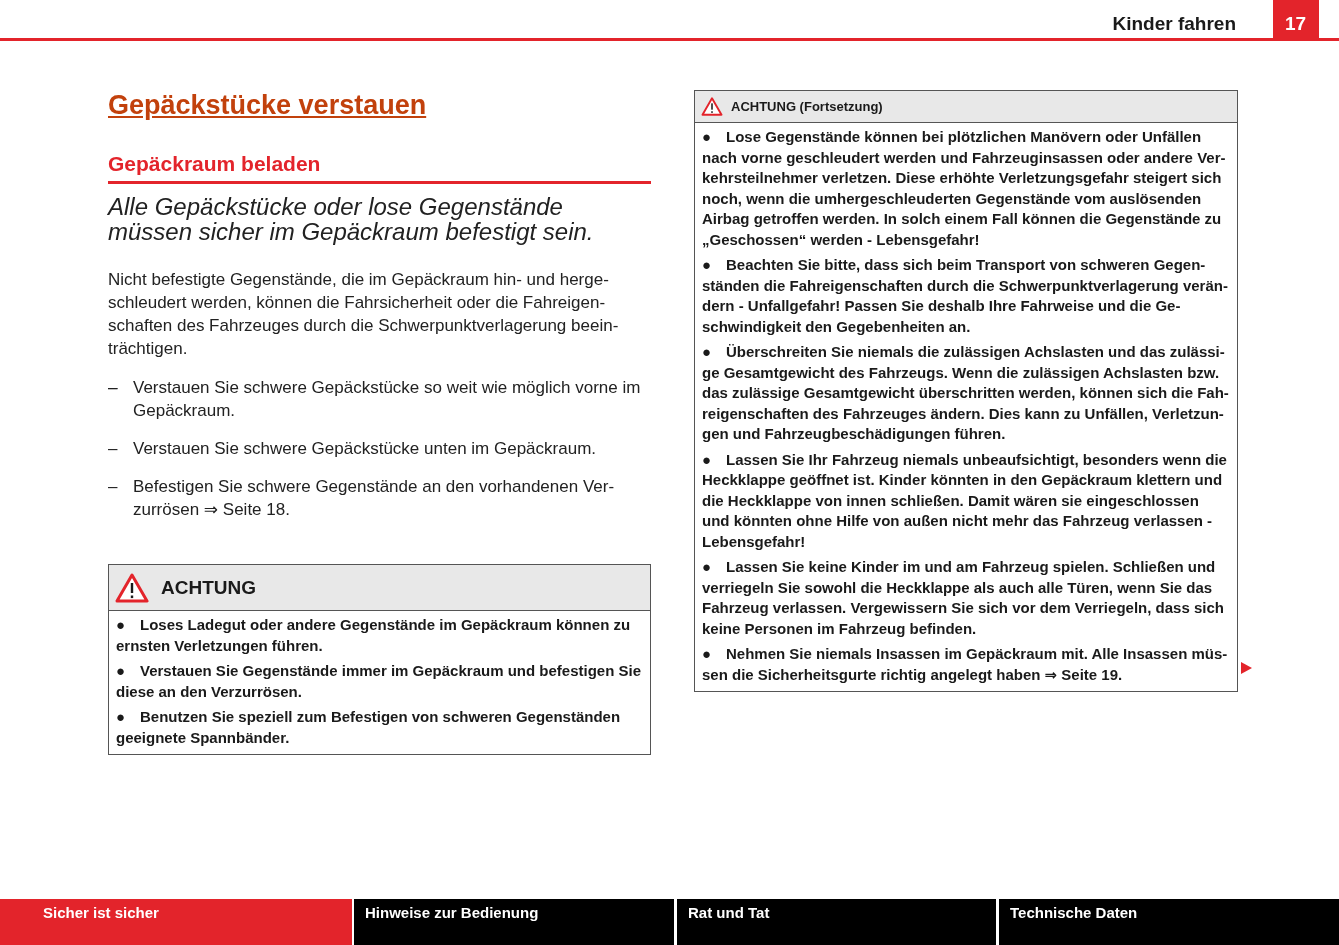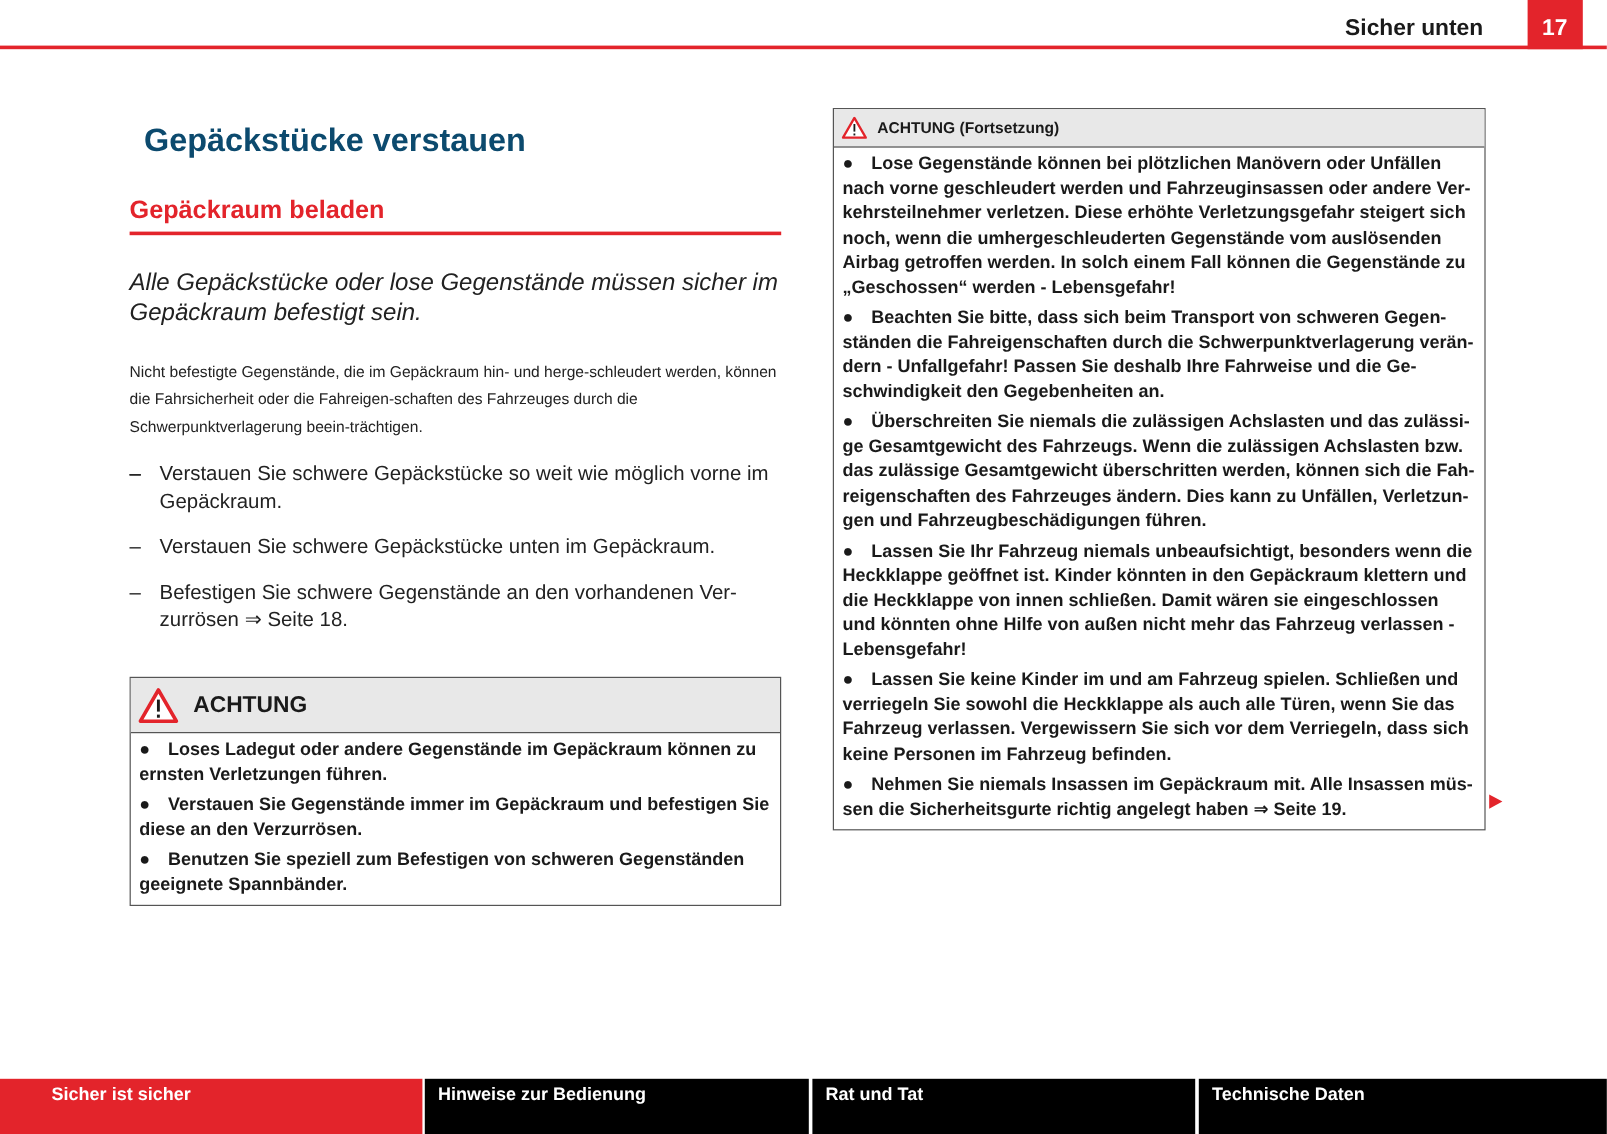--- a/index.html
+++ b/index.html
@@ -6,24 +6,24 @@
   body {
     width: 1339px; height: 945px; position: relative; overflow: hidden;
     background: #ffffff; color: #1a1a1a;
     font-family: "Liberation Sans", "DejaVu Sans", sans-serif;
   }
   .header-rule { position: absolute; left: 0; top: 38px; width: 1339px; height: 3px; background: #e3242b; }
   .header-title { position: absolute; right: 103px; top: 13px; font-size: 19px; font-weight: bold; color: #1a1a1a; }
   .page-num { position: absolute; left: 1273px; top: 0; width: 46px; height: 41px; background: #e3242b; color: #fff; font-size: 19px; font-weight: bold; display: flex; align-items: center; padding-left: 12px; box-sizing: border-box; padding-top: 6px; }
 
   .left-col { position: absolute; left: 108px; top: 86px; width: 543px; }
-  .main-title { font-size: 27px; font-weight: bold; color: #0c4a6e; margin: 12px; line-height: 38px; }
+  .main-title { font-size: 27px; font-weight: bold; color: #c2410c; margin: 0; line-height: 38px; text-decoration: underline; }
   .section-title { font-size: 21px; font-weight: bold; color: #e3242b; margin: 25px 0 0 0; line-height: 30px; padding-bottom: 2px; border-bottom: 3px solid #e3242b; }
-  .intro { font-style: italic; font-size: 20px; line-height: 25px; margin-top: 28px; color: #222; }
-  .body-text { font-size: 13px; line-height: 23px; margin-top: 24px; color: #222; }
+  .intro { font-style: italic; font-size: 24px; line-height: 25px; margin-top: 10px; color: #222; }
+  .body-text { font-size: 17px; line-height: 23px; margin-top: 24px; color: #222; }
   .dash-list { list-style: none; padding: 0; margin: 16px 0 0 0; }
   .dash-list li { position: relative; padding-left: 25px; font-size: 17px; line-height: 23px; margin-bottom: 15px; color: #222; }
   .dash-list li .dash { position: absolute; left: 0; top: 0; }
 
   .warn-box { border: 1px solid #555; background: #fff; }
   .warn-head { background: #e8e8e8; border-bottom: 1px solid #555; display: flex; align-items: center; }
   .warn-body { padding: 4px 8px 6px 7px; }
   .warn-item { font-weight: bold; font-size: 15px; line-height: 20.5px; margin-bottom: 5px; color: #1a1a1a; }
   .warn-item:last-child { margin-bottom: 0; }
   .warn-item .bullet { display: inline-block; width: 24px; }
@@ -40,21 +40,21 @@
 
   .footer { position: absolute; left: 0; top: 899px; width: 1339px; height: 46px; display: flex; }
   .footer-tab { height: 46px; box-sizing: border-box; font-size: 15px; font-weight: bold; color: #fff; padding: 5px 0 0 0; }
   .footer-tab.active { background: #e3242b; }
   .footer-tab.inactive { background: #000000; }
 </style>
 </head>
 <body>
 
 <div class="header-rule"></div>
-<div class="header-title">Sicher unten</div>
+<div class="header-title">Kinder fahren</div>
 <div class="page-num">
     <span>17</span>
   </div>
 
 <div class="left-col">
   <h1 class="main-title">Gepäckstücke verstauen</h1>
   <h2 class="section-title">Gepäckraum beladen</h2>
   <div class="intro">Alle Gepäckstücke oder lose Gegenstände müssen sicher im Gepäckraum befestigt sein.</div>
   <div class="body-text">Nicht befestigte Gegenstände, die im Gepäckraum hin- und herge-schleudert werden, können die Fahrsicherheit oder die Fahreigen-schaften des Fahrzeuges durch die Schwerpunktverlagerung beein-trächtigen.</div>
   <ul class="dash-list">

